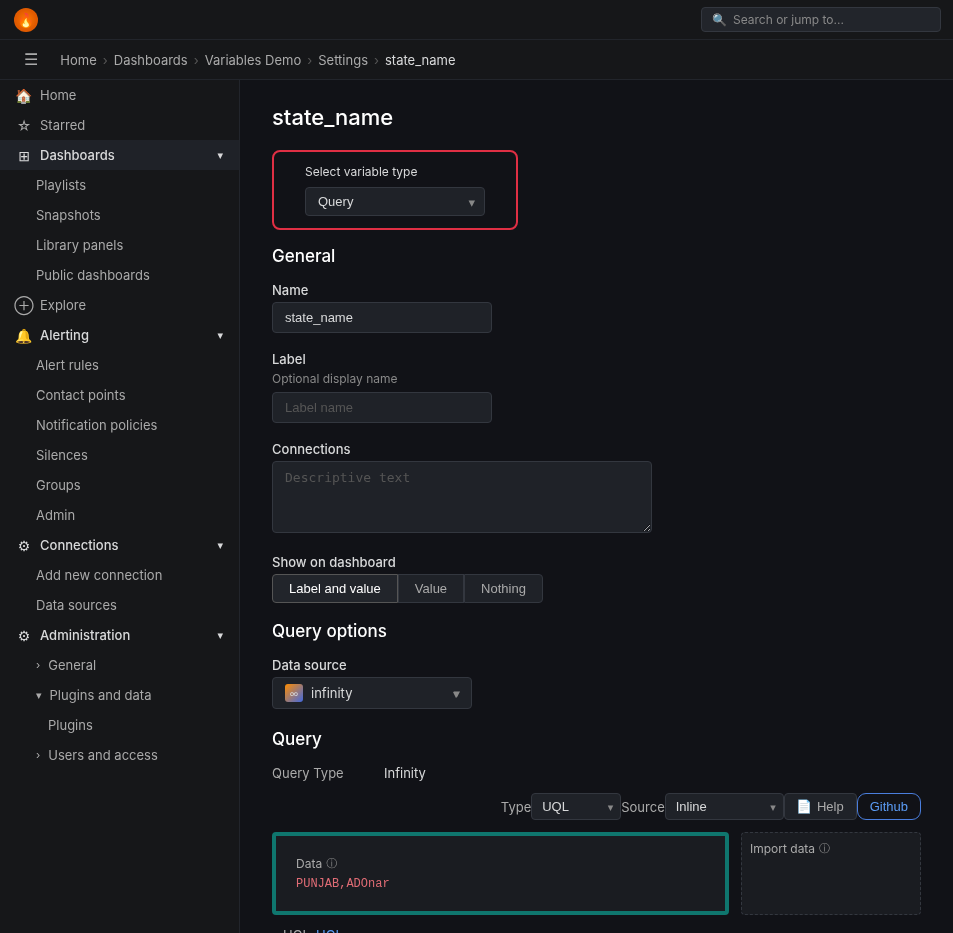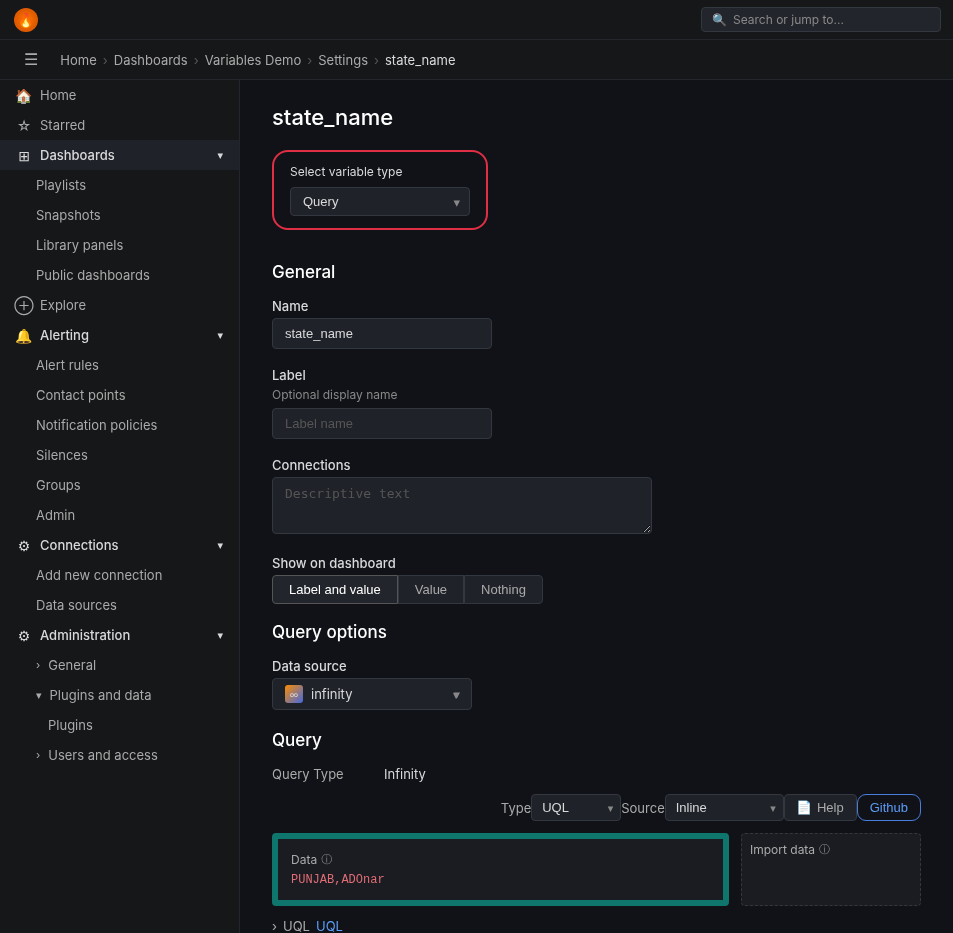--- a/index.html
+++ b/index.html
@@ -125,23 +125,23 @@
     }
     .page-title {
       font-size: 22px;
       font-weight: 500;
       color: #fff;
       margin-bottom: 20px;
     }
     
     .select-var-box {
       border: 2px solid #e02f44;
-      border-radius: 16px;
-      padding: 12px 16px;
-      margin-bottom: 32px;
+      border-radius: 8px;
+      padding: 12px 31px;
+      margin-bottom: 16px;
       display: inline-block;
       background: #111217;
     }
     .select-var-label {
       font-size: 12px;
       color: #d8d9da;
       margin-bottom: 8px;
     }
     .select-dropdown {
       background: #1f2228;
@@ -201,21 +201,21 @@
     }
     .form-input::placeholder { color: #555; }
     .form-textarea {
       background: #1f2228;
       border: 1px solid #33373f;
       border-radius: 4px;
       color: #d8d9da;
       padding: 8px 12px;
       font-size: 13px;
       width: 380px;
-      height: 57px;
+      height: 72px;
       resize: vertical;
     }
     .form-textarea::placeholder { color: #555; }
     
     .button-group {
       display: flex;
       gap: 0;
     }
     .btn-group-item {
       padding: 6px 16px;
@@ -342,23 +342,23 @@
     }
     
     .data-row {
       display: flex;
       gap: 12px;
       margin-bottom: 12px;
     }
     .data-panel {
       flex: 1;
       background: #1a1c21;
-      border: 6px solid #0f766e;
-      border-radius: 4px;
-      padding: 13px;
+      border: 4px solid #0f766e;
+      border-radius: 4px;
+      padding: 20px;
       min-height: 60px;
       position: relative;
     }
     .data-panel-label {
       font-size: 12px;
       color: #aaa;
       margin-bottom: 6px;
       display: flex;
       align-items: center;
       gap: 4px;

